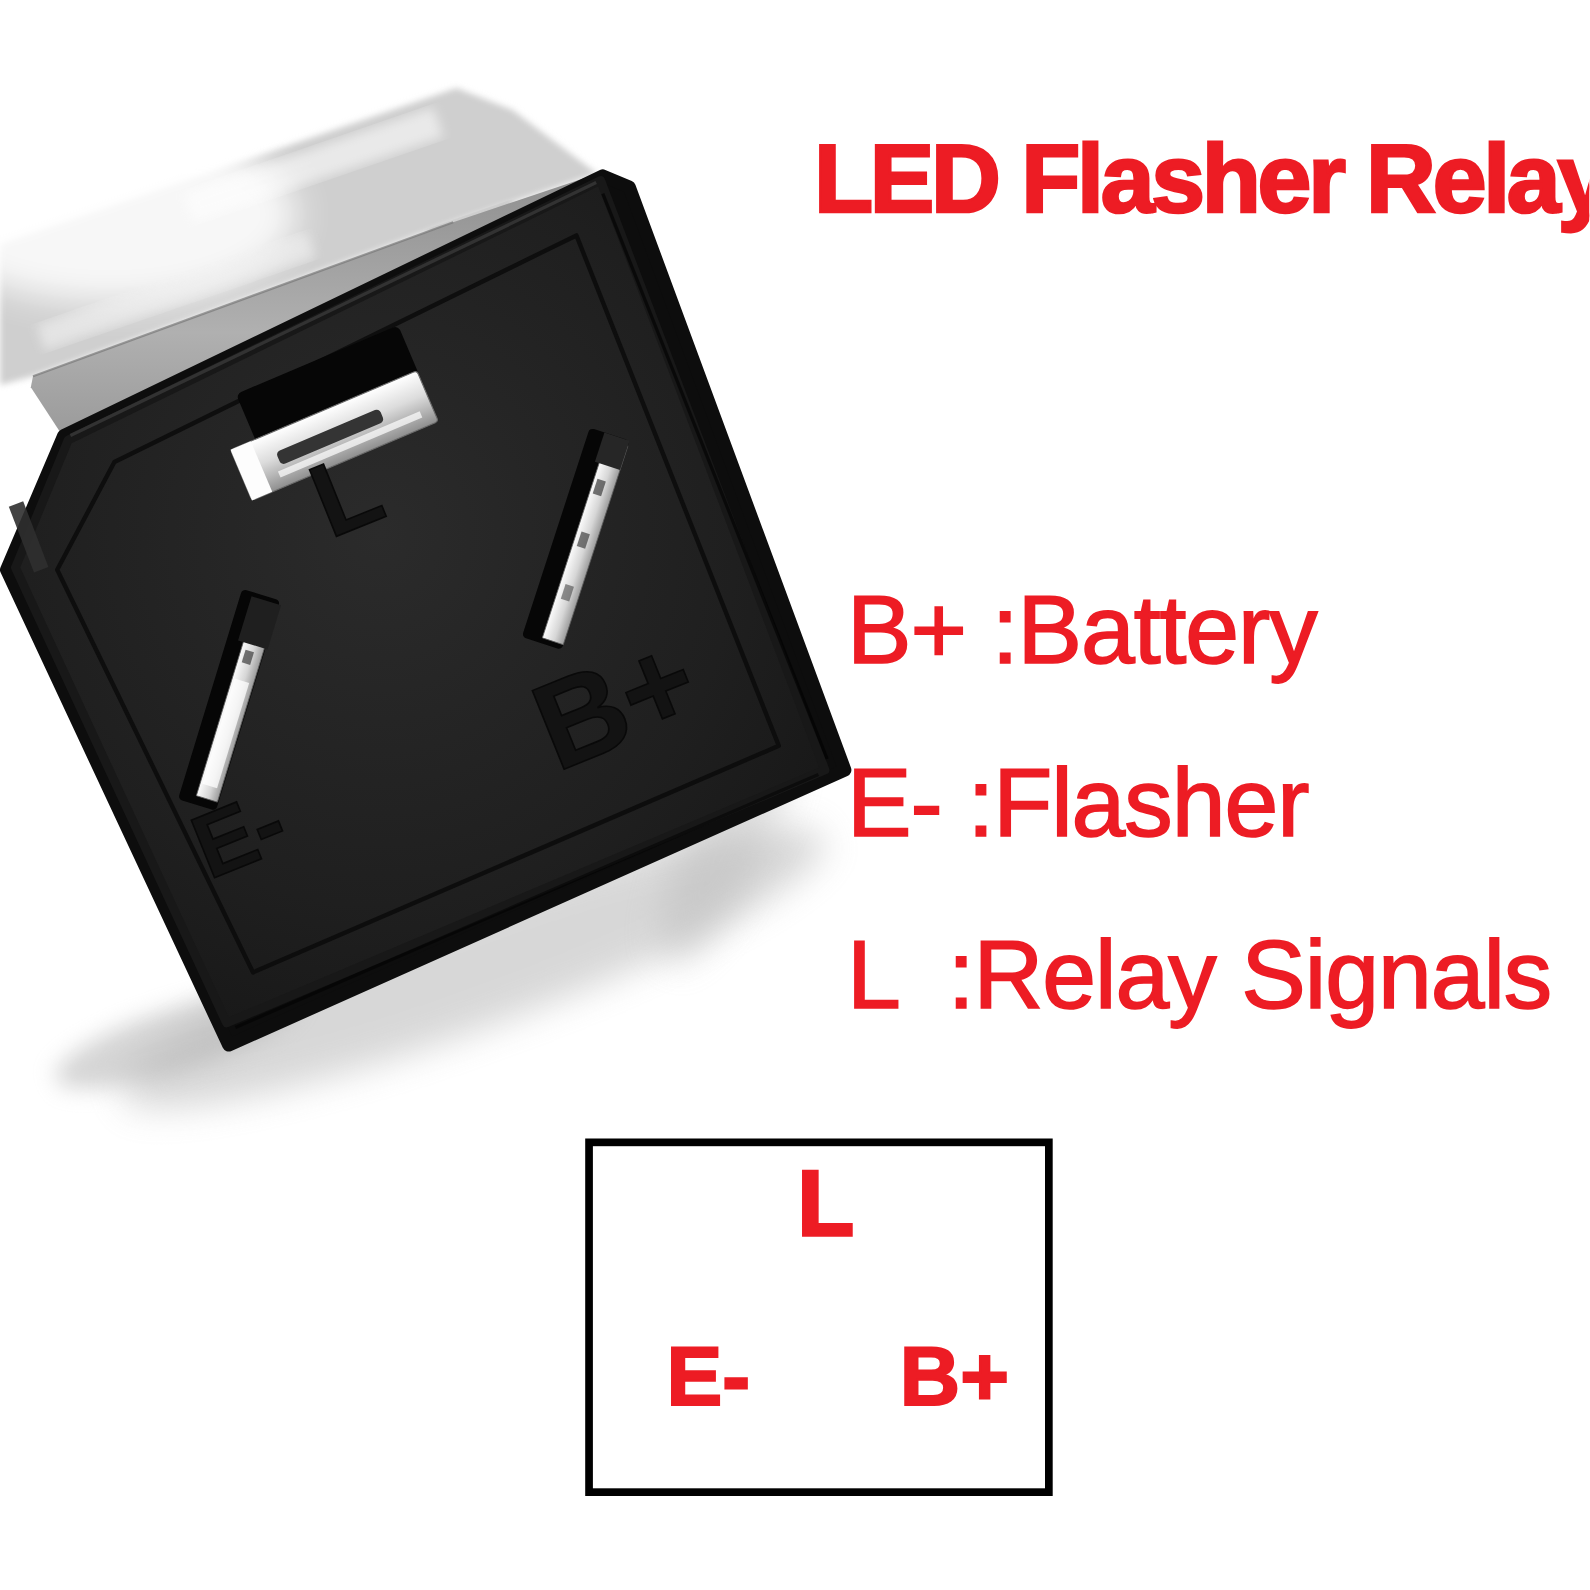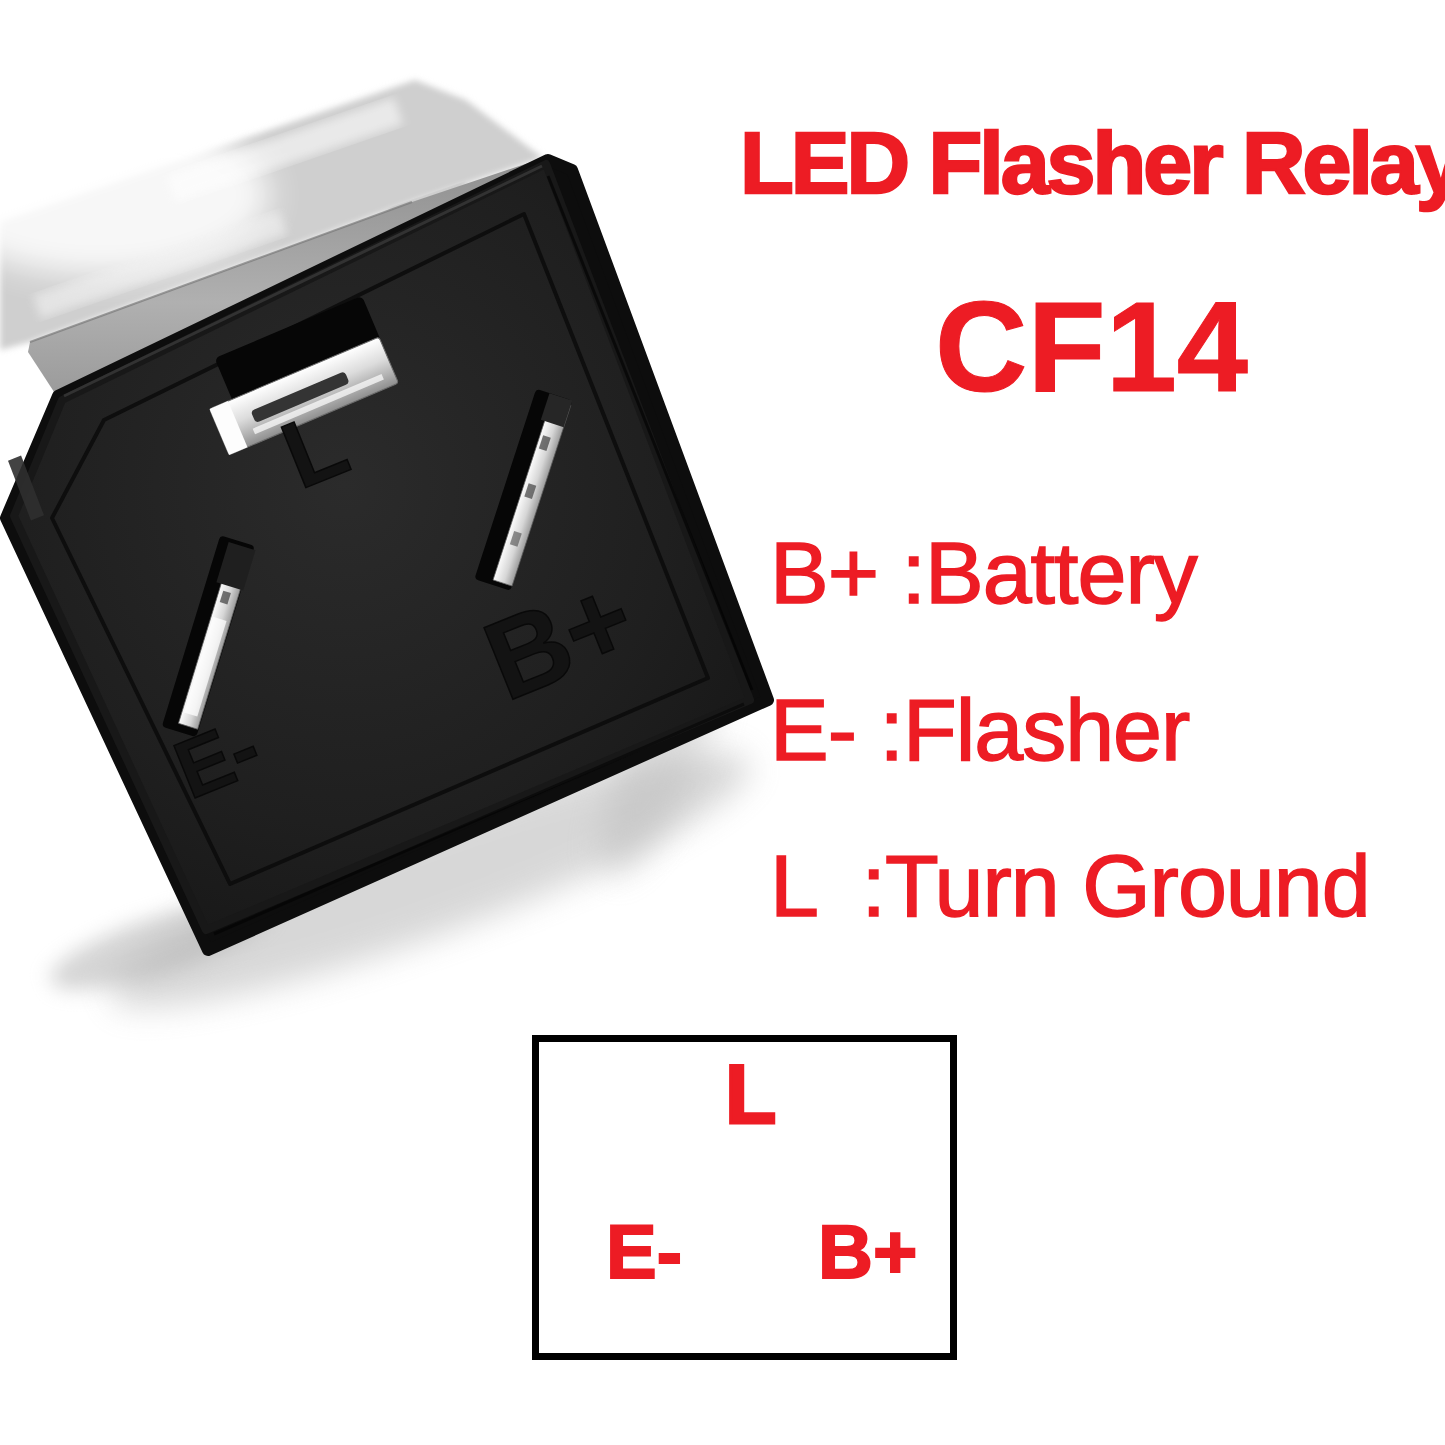--- a/index.html
+++ b/index.html
@@ -178,26 +178,25 @@
 
     <g fill="#131313" stroke="#090909" stroke-width="1.5">
       <text transform="translate(300,490) rotate(-22)" font-size="95">L</text>
       <text transform="translate(506,702) rotate(-22)" font-size="112">B+</text>
       <text transform="translate(190,800) rotate(-22)" font-size="82">E-</text>
     </g>
   </svg>
 
   <div class="title red">LED Flasher Relay</div>
 
-  <div class="model red">CF14</div>
 
   <div class="legend">
     <div class="legend-line l0 red">B+ :Battery</div>
     <div class="legend-line l1 red">E- :Flasher</div>
-    <div class="legend-line l2 red">L  :Turn Ground</div>
+    <div class="legend-line l2 red">L  :Relay Signals</div>
   </div>
 
   <div class="diagram">
     <div class="diag-label diag-top">L</div>
     <div class="diag-label diag-bl">E-</div>
     <div class="diag-label diag-br">B+</div>
   </div>
 
 </div>
 

